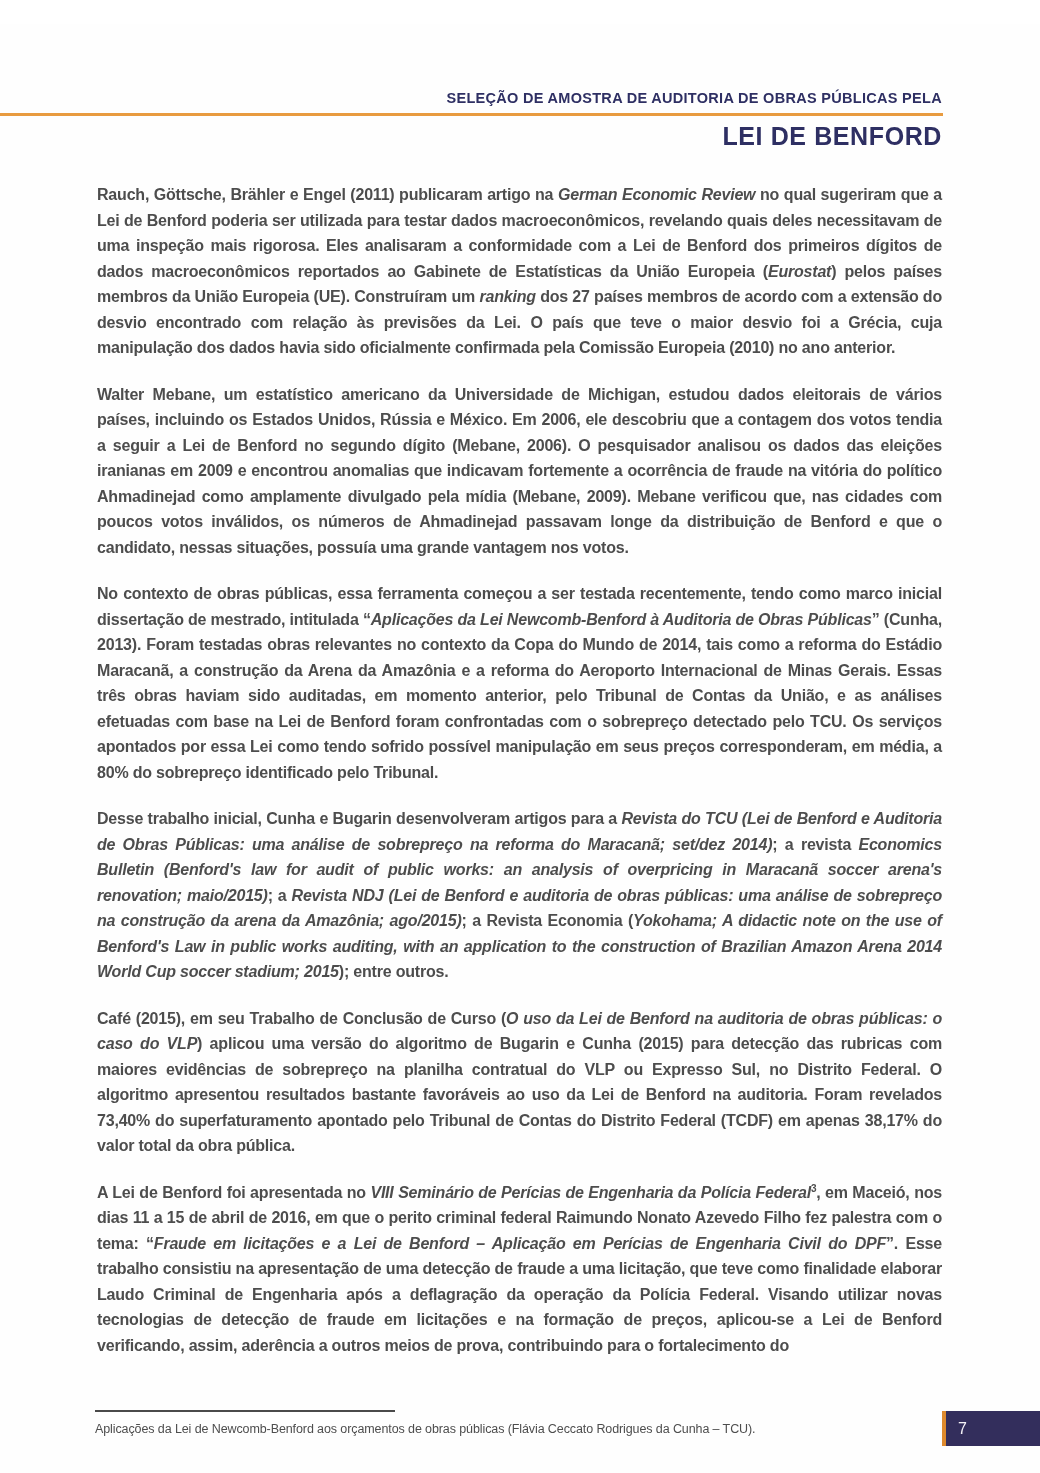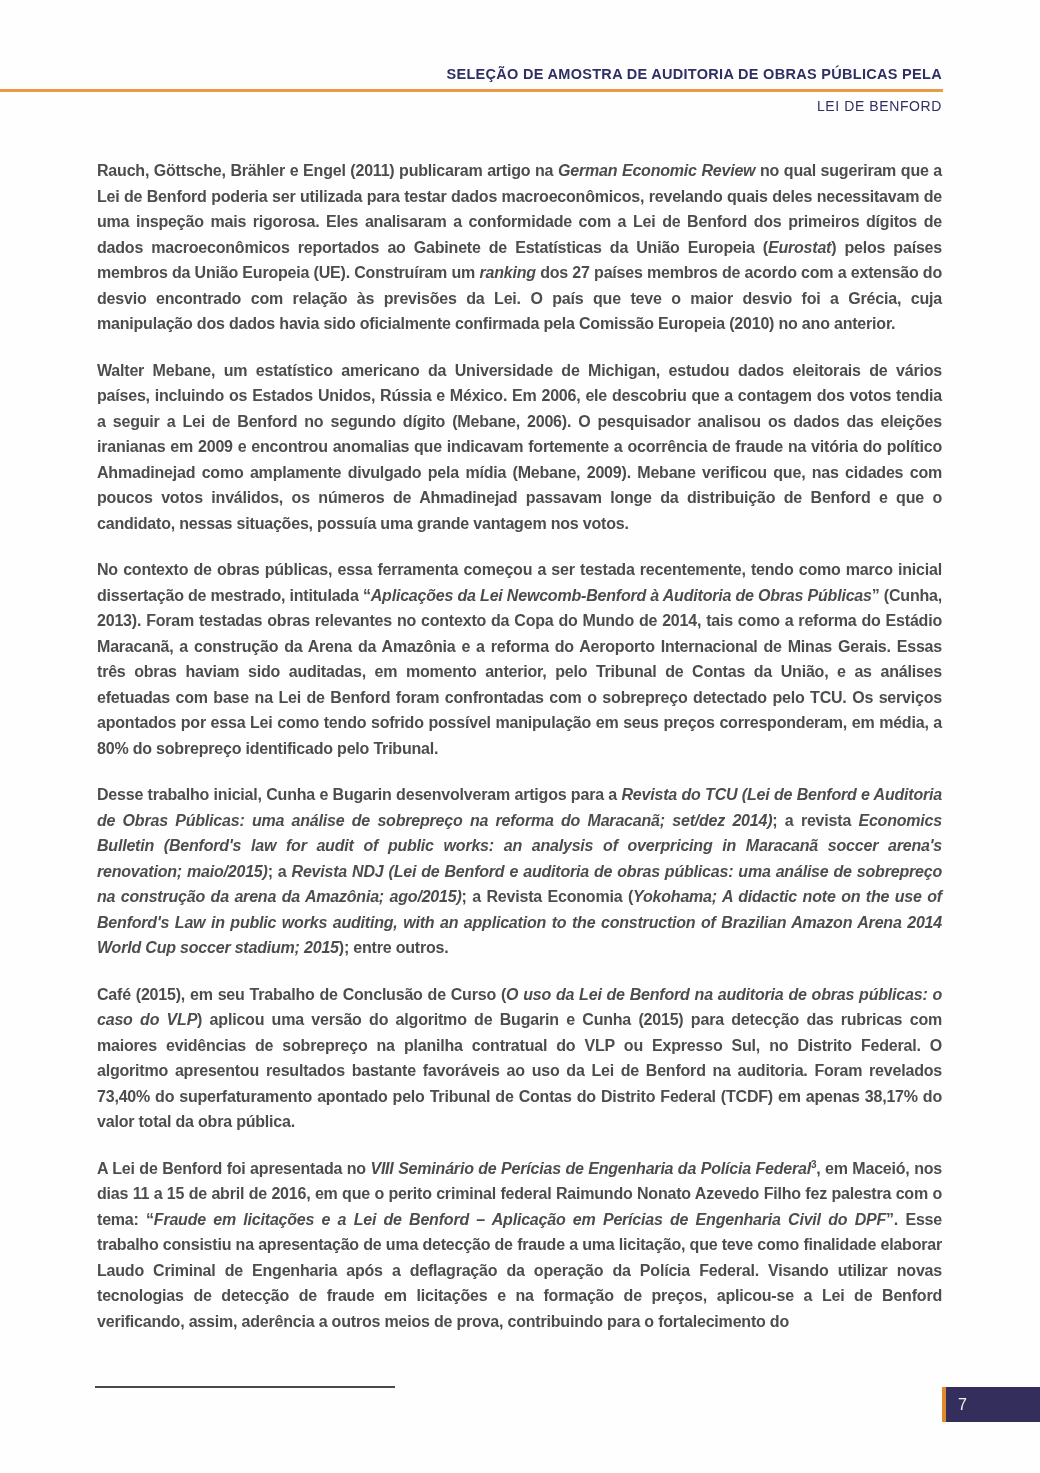--- a/index.html
+++ b/index.html
@@ -6,20 +6,21 @@
   html, body { background: #ffffff; }
   body {
     width: 1040px; height: 1473px;
     position: relative;
     font-family: "Liberation Sans", sans-serif;
     overflow: hidden;
   }
   .page {
     position: absolute; inset: 0;
     background: #fefefe;
+    margin-top: 24px;
   }
   
   .header-line1 {
     position: absolute;
     top: 66px; right: 98px;
     color: #2e2f63;
     font-size: 14.5px;
     font-weight: 700;
     letter-spacing: 0.3px;
     white-space: nowrap;
@@ -27,22 +28,22 @@
   .header-rule {
     position: absolute;
     top: 89px; left: 0;
     width: 943px; height: 3px;
     background: #e89b40;
   }
   .header-line2 {
     position: absolute;
     top: 98px; right: 98px;
     color: #2e2f63;
-    font-size: 14px;
-    font-weight: 400;
+    font-size: 25px;
+    font-weight: 700;
     letter-spacing: 0.6px;
     white-space: nowrap;
   }
   
   .content {
     position: absolute;
     top: 158px; left: 97px;
     width: 845px;
     color: #4d4d4d;
     font-size: 16px;
@@ -105,19 +106,20 @@
       <p><span>Walter Mebane, um estatístico americano da Universidade de Michigan, estudou dados eleitorais de vários países, incluindo os Estados Unidos, Rússia e México. Em 2006, ele descobriu que a contagem dos votos tendia a seguir a Lei de Benford no segundo dígito (Mebane, 2006). O pesquisador analisou os dados das eleições iranianas em 2009 e encontrou anomalias que indicavam fortemente a ocorrência de fraude na vitória do político Ahmadinejad como amplamente divulgado pela mídia (Mebane, 2009). Mebane verificou que, nas cidades com poucos votos inválidos, os números de Ahmadinejad passavam longe da distribuição de Benford e que o candidato, nessas situações, possuía uma grande vantagem nos votos.</span></p>
       <p><span>No contexto de obras públicas, essa ferramenta começou a ser testada recentemente, tendo como marco inicial dissertação de mestrado, intitulada “</span><em>Aplicações da Lei Newcomb-Benford à Auditoria de Obras Públicas</em><span>” (Cunha, 2013). Foram testadas obras relevantes no contexto da Copa do Mundo de 2014, tais como a reforma do Estádio Maracanã, a construção da Arena da Amazônia e a reforma do Aeroporto Internacional de Minas Gerais. Essas três obras haviam sido auditadas, em momento anterior, pelo Tribunal de Contas da União, e as análises efetuadas com base na Lei de Benford foram confrontadas com o sobrepreço detectado pelo TCU. Os serviços apontados por essa Lei como tendo sofrido possível manipulação em seus preços corresponderam, em média, a 80% do sobrepreço identificado pelo Tribunal.</span></p>
       <p><span>Desse trabalho inicial, Cunha e Bugarin desenvolveram artigos para a </span><em>Revista do TCU (Lei de Benford e Auditoria de Obras Públicas: uma análise de sobrepreço na reforma do Maracanã; set/dez 2014)</em><span>; a revista </span><em>Economics Bulletin (Benford's law for audit of public works: an analysis of overpricing in Maracanã soccer arena's renovation; maio/2015)</em><span>; a </span><em>Revista NDJ (Lei de Benford e auditoria de obras públicas: uma análise de sobrepreço na construção da arena da Amazônia; ago/2015)</em><span>; a Revista Economia (</span><em>Yokohama; A didactic note on the use of Benford's Law in public works auditing, with an application to the construction of Brazilian Amazon Arena 2014 World Cup soccer stadium; 2015</em><span>); entre outros.</span></p>
       <p><span>Café (2015), em seu Trabalho de Conclusão de Curso (</span><em>O uso da Lei de Benford na auditoria de obras públicas: o caso do VLP</em><span>) aplicou uma versão do algoritmo de Bugarin e Cunha (2015) para detecção das rubricas com maiores evidências de sobrepreço na planilha contratual do VLP ou Expresso Sul, no Distrito Federal. O algoritmo apresentou resultados bastante favoráveis ao uso da Lei de Benford na auditoria. Foram revelados 73,40% do superfaturamento apontado pelo Tribunal de Contas do Distrito Federal (TCDF) em apenas 38,17% do valor total da obra pública.</span></p>
       <p><span>A Lei de Benford foi apresentada no </span><em>VIII Seminário de Perícias de Engenharia da Polícia Federal</em><sup>3</sup><span>, em Maceió, nos dias 11 a 15 de abril de 2016, em que o perito criminal federal Raimundo Nonato Azevedo Filho fez palestra com o tema: “</span><em>Fraude em licitações e a Lei de Benford – Aplicação em Perícias de Engenharia Civil do DPF</em><span>”. Esse trabalho consistiu na apresentação de uma detecção de fraude a uma licitação, que teve como finalidade elaborar Laudo Criminal de Engenharia após a deflagração da operação da Polícia Federal. Visando utilizar novas tecnologias de detecção de fraude em licitações e na formação de preços, aplicou-se a Lei de Benford verificando, assim, aderência a outros meios de prova, contribuindo para o fortalecimento do</span></p>
     </main>
 
   <div class="footnote-rule"></div>
 
   <div class="footnote">
+      <div>Aplicações da Lei de Newcomb-Benford aos orçamentos de obras públicas (Flávia Ceccato Rodrigues da Cunha – TCU).</div>
     </div>
 
   <div class="page-badge">
     <span>7</span>
   </div>
 
 </div>
 
 </body></html>

